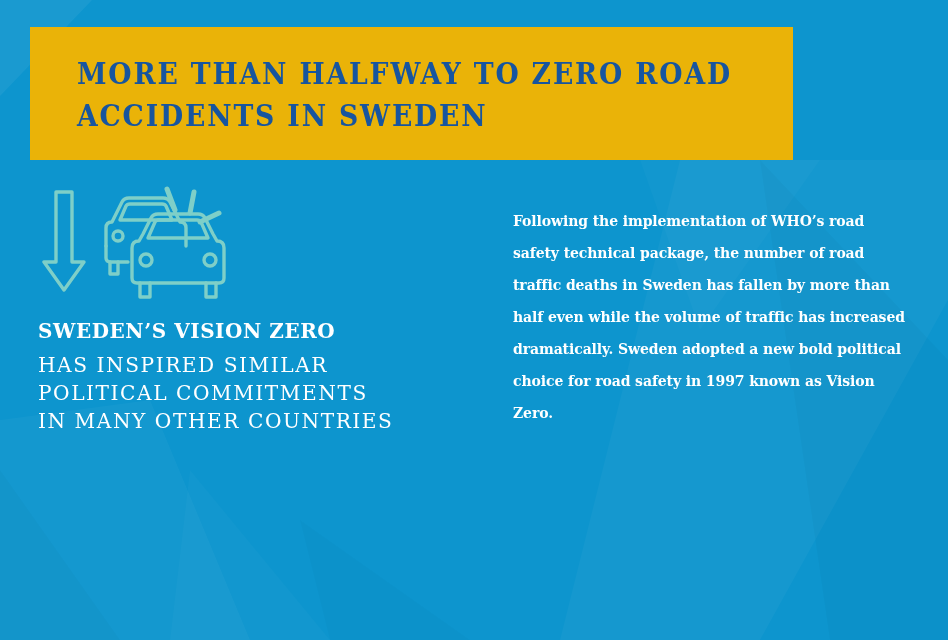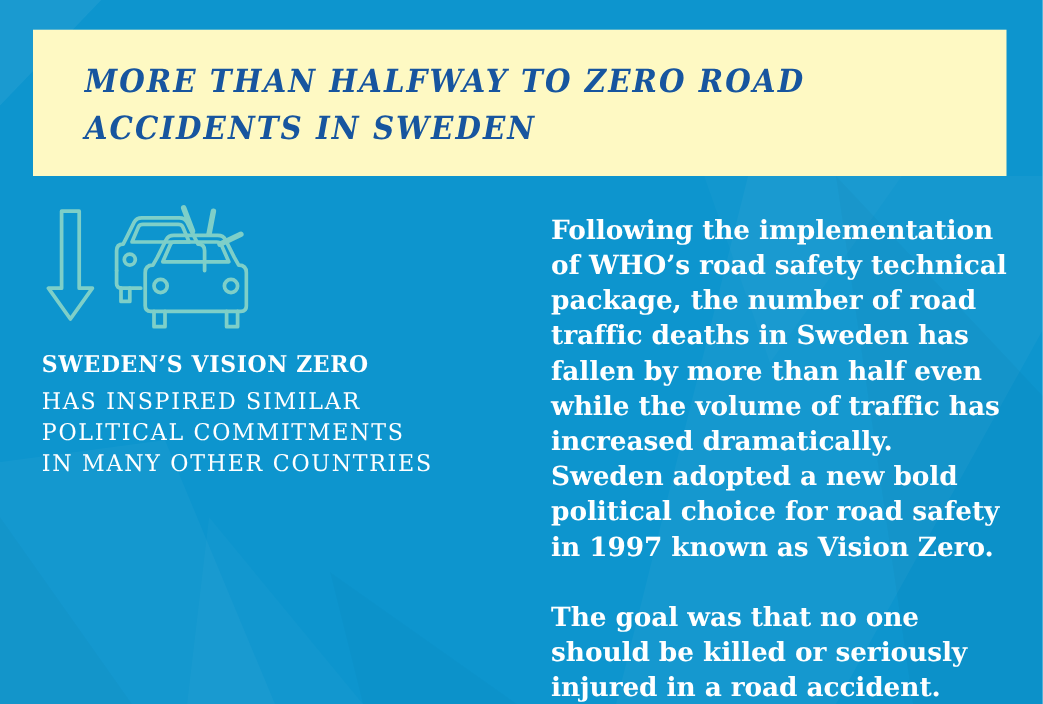--- a/index.html
+++ b/index.html
@@ -28,24 +28,23 @@
     width: 948px;
     height: 640px;
     pointer-events: none;
   }
 
   
   .title-card {
     position: absolute;
     left: 30px;
     top: 27px;
-    width: 885px;
+    width: 763px;
     height: 133px;
-    background: #fef9c3;
-    font-style: italic;
+    background: #eab308;
   }
   .title-text {
     position: absolute;
     left: 47px;
     top: 26px;
     width: 790px;
     color: #17559f;
     font-family: "DejaVu Serif", "Liberation Serif", serif;
     font-weight: bold;
     font-size: 29px;
@@ -102,24 +101,24 @@
 
   
   .right-col {
     position: absolute;
     left: 500px;
     top: 192px;
     width: 420px;
     color: #ffffff;
   }
   .right-col p {
-    margin: 1px;
+    margin: 13px;
     font-family: "DejaVu Serif", "Liberation Serif", serif;
     font-weight: bold;
-    font-size: 24px;
+    font-size: 14px;
     line-height: 32px;
     letter-spacing: -0.1px;
   }
   .right-col p + p {
     margin-top: 32px;
   }
 </style>
 </head>
 <body>
 
@@ -177,16 +176,15 @@
 
     <div class="left-headline">SWEDEN’S VISION ZERO</div>
 
     <div class="left-sub">HAS INSPIRED SIMILAR
 POLITICAL COMMITMENTS
 IN MANY OTHER COUNTRIES</div>
   </div>
 
   <div class="right-col">
     <p>Following the implementation of WHO’s road safety technical package, the number of road traffic deaths in Sweden has fallen by more than half even while the volume of traffic has increased dramatically. Sweden adopted a new bold political choice for road safety in 1997 known as Vision Zero.</p>
-    <p>The goal was that no one should be killed or seriously injured in a road accident.</p>
   </div>
 
 </div>
 
 </body></html>

